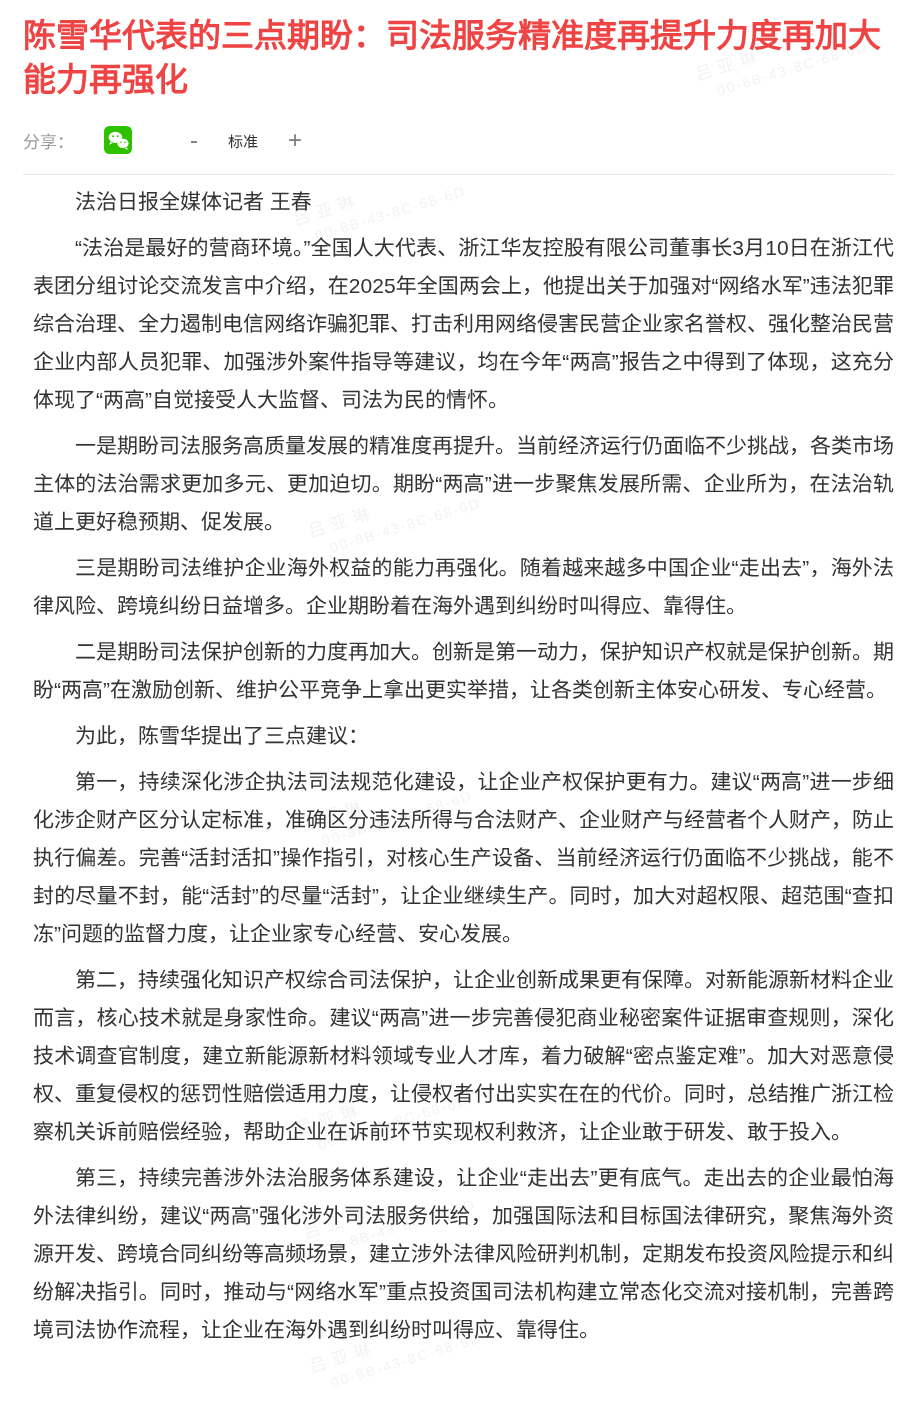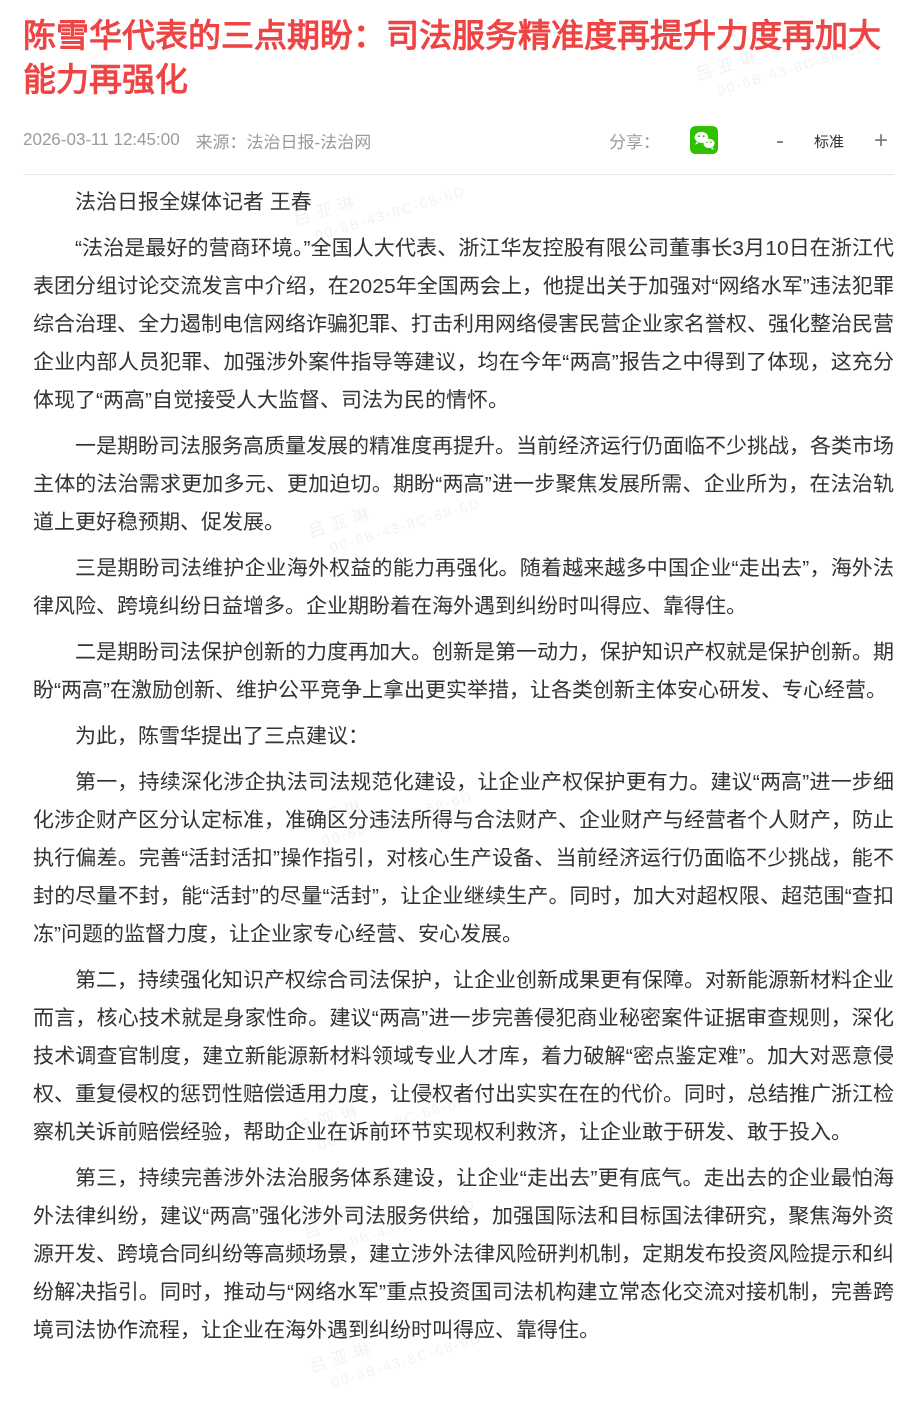--- a/index.html
+++ b/index.html
@@ -134,25 +134,20 @@
       <div class="wm" style="left: 309px; top: 1330px;">
         <div class="wm-name">吕亚琳</div>
         <div class="wm-mac">00-8B-43-8C-68-6D</div>
       </div>
     </div>
 
   <header class="header">
     <h1 class="title">陈雪华代表的三点期盼：司法服务精准度再提升力度再加大能力再强化</h1>
 
     <div class="meta-row">
-      <div class="meta-left">
-        <span class="datetime">2026-03-11 12:45:00</span>
-        <span>来源：</span>
-          <span>法治日报-法治网</span>
-      </div>
 
       <div class="meta-right">
         <span class="share-label">分享：</span>
 
         <span class="wechat-btn">
           <svg viewBox="0 0 36 36" width="28" height="28" aria-hidden="true">
             <rect x="0" y="0" width="36" height="36" rx="7" fill="#2DC100"></rect>
             <ellipse cx="14.6" cy="14.6" rx="8.8" ry="7.2" fill="#ffffff"></ellipse>
             <path d="M8.6 20.4 L6.2 24.2 L11 22.2 Z" fill="#ffffff"></path>
             <circle cx="11.6" cy="13.1" r="1.25" fill="#2DC100"></circle>

